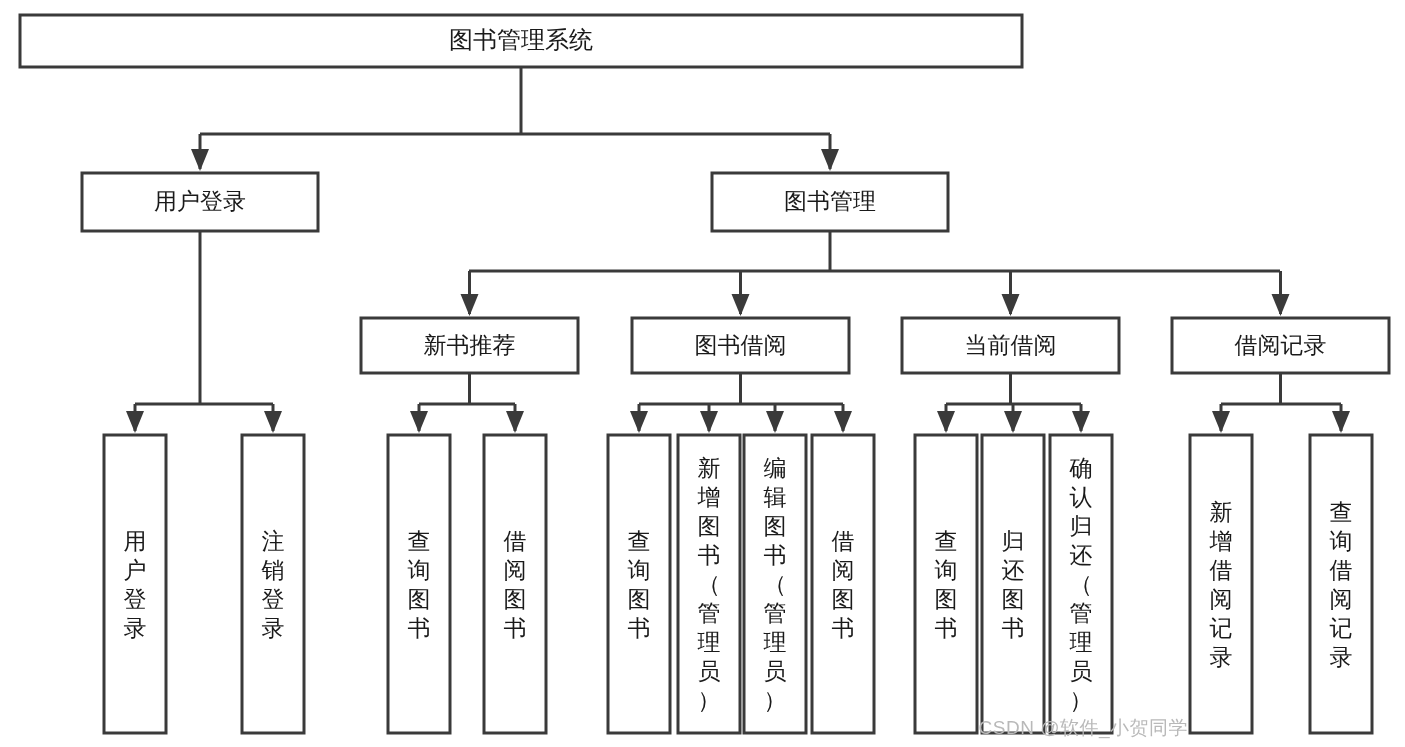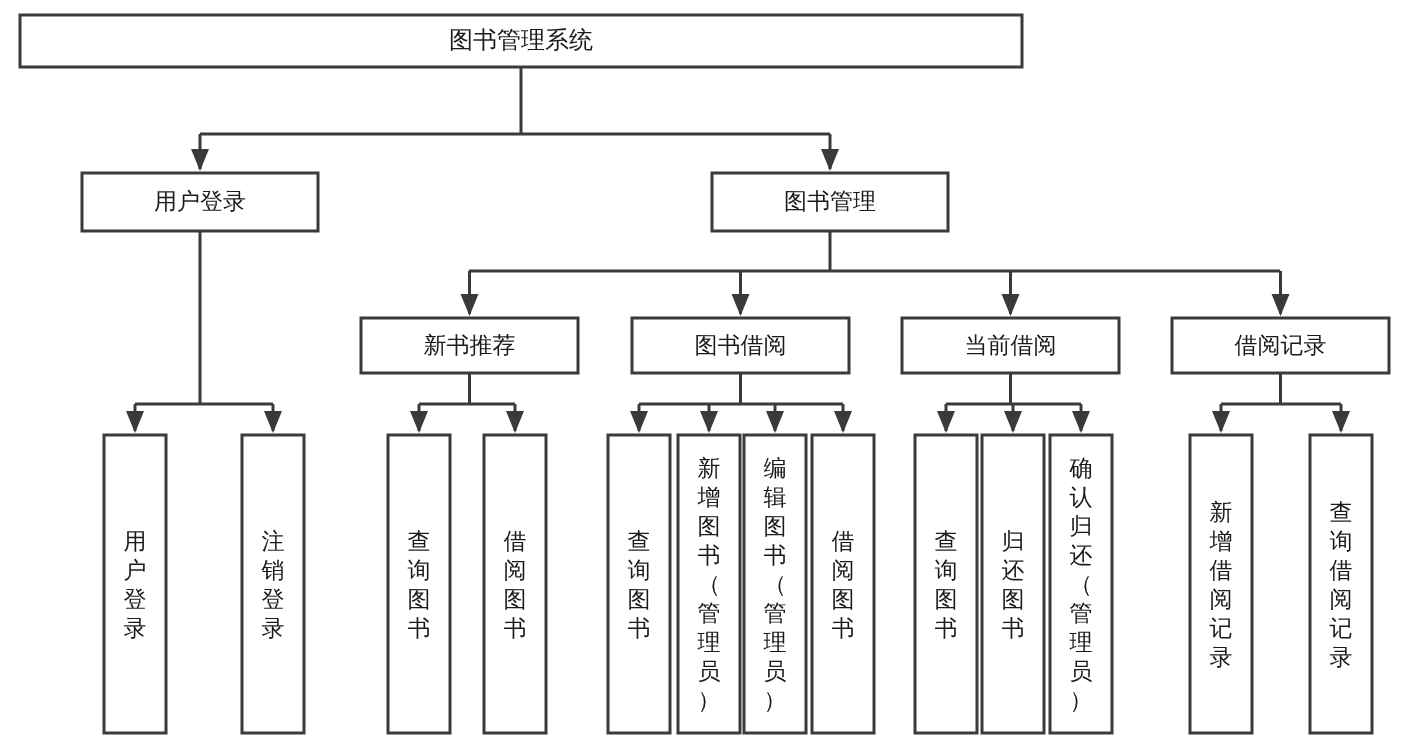--- a/index.html
+++ b/index.html
@@ -196,13 +196,14 @@
         <g>
           <rect x="1190" y="435" width="62" height="298" class="box-rect"></rect>
           <text x="1221" y="519.62" class="box-label-vertical"><tspan x="1221" dy="0">新</tspan><tspan x="1221" dy="29">增</tspan><tspan x="1221" dy="29">借</tspan><tspan x="1221" dy="29">阅</tspan><tspan x="1221" dy="29">记</tspan><tspan x="1221" dy="29">录</tspan></text>
         </g>
         <g>
           <rect x="1310" y="435" width="62" height="298" class="box-rect"></rect>
           <text x="1341" y="519.62" class="box-label-vertical"><tspan x="1341" dy="0">查</tspan><tspan x="1341" dy="29">询</tspan><tspan x="1341" dy="29">借</tspan><tspan x="1341" dy="29">阅</tspan><tspan x="1341" dy="29">记</tspan><tspan x="1341" dy="29">录</tspan></text>
         </g>
       </g>
   </svg>
+  <div class="watermark">CSDN @软件_小贺同学</div>
 </div>
 
 </body></html>

